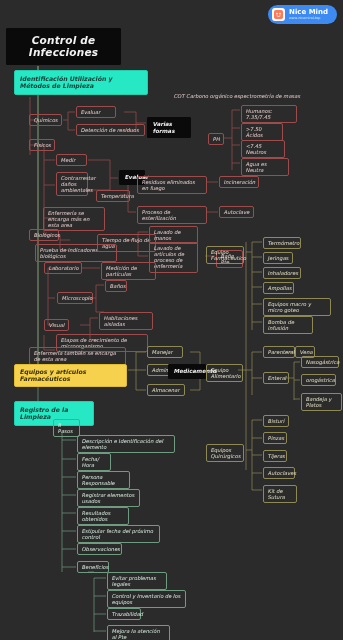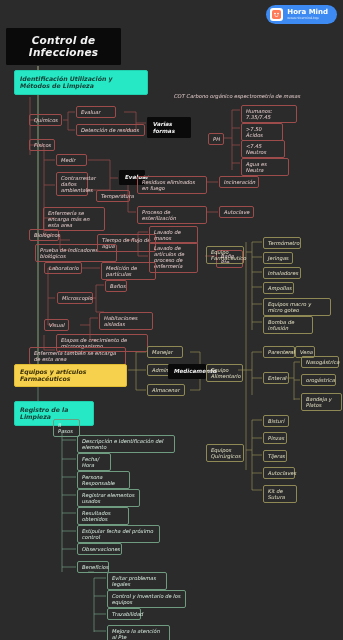--- a/index.html
+++ b/index.html
@@ -122,21 +122,21 @@
   <div id="brand">
     <span class="logo">
       <svg width="9" height="9" viewBox="0 0 10 10">
           <rect x="0" y="0" width="10" height="10" rx="2" fill="#ff7a59"></rect>
           <circle cx="3.3" cy="4" r="1" fill="#fff"></circle>
           <circle cx="6.7" cy="4" r="1" fill="#fff"></circle>
           <path d="M3 6.4 Q5 8 7 6.4" stroke="#fff" stroke-width="0.9" fill="none"></path>
         </svg>
     </span>
     <span class="btxt">
-      <span class="bname">Hora Mind</span>
+      <span class="bname">Nice Mind</span>
       <span class="bsub">www.nicemind.top</span>
     </span>
   </div>
 
   <div class="node n-title" style="left:6px;top:28px;width:115px;">
     <div>Control de Infecciones</div>
   </div>
 
   <div class="node n-green" style="left:14px;top:70px;width:134px;">Identificación Utilización y Métodos de Limpieza</div>
 

